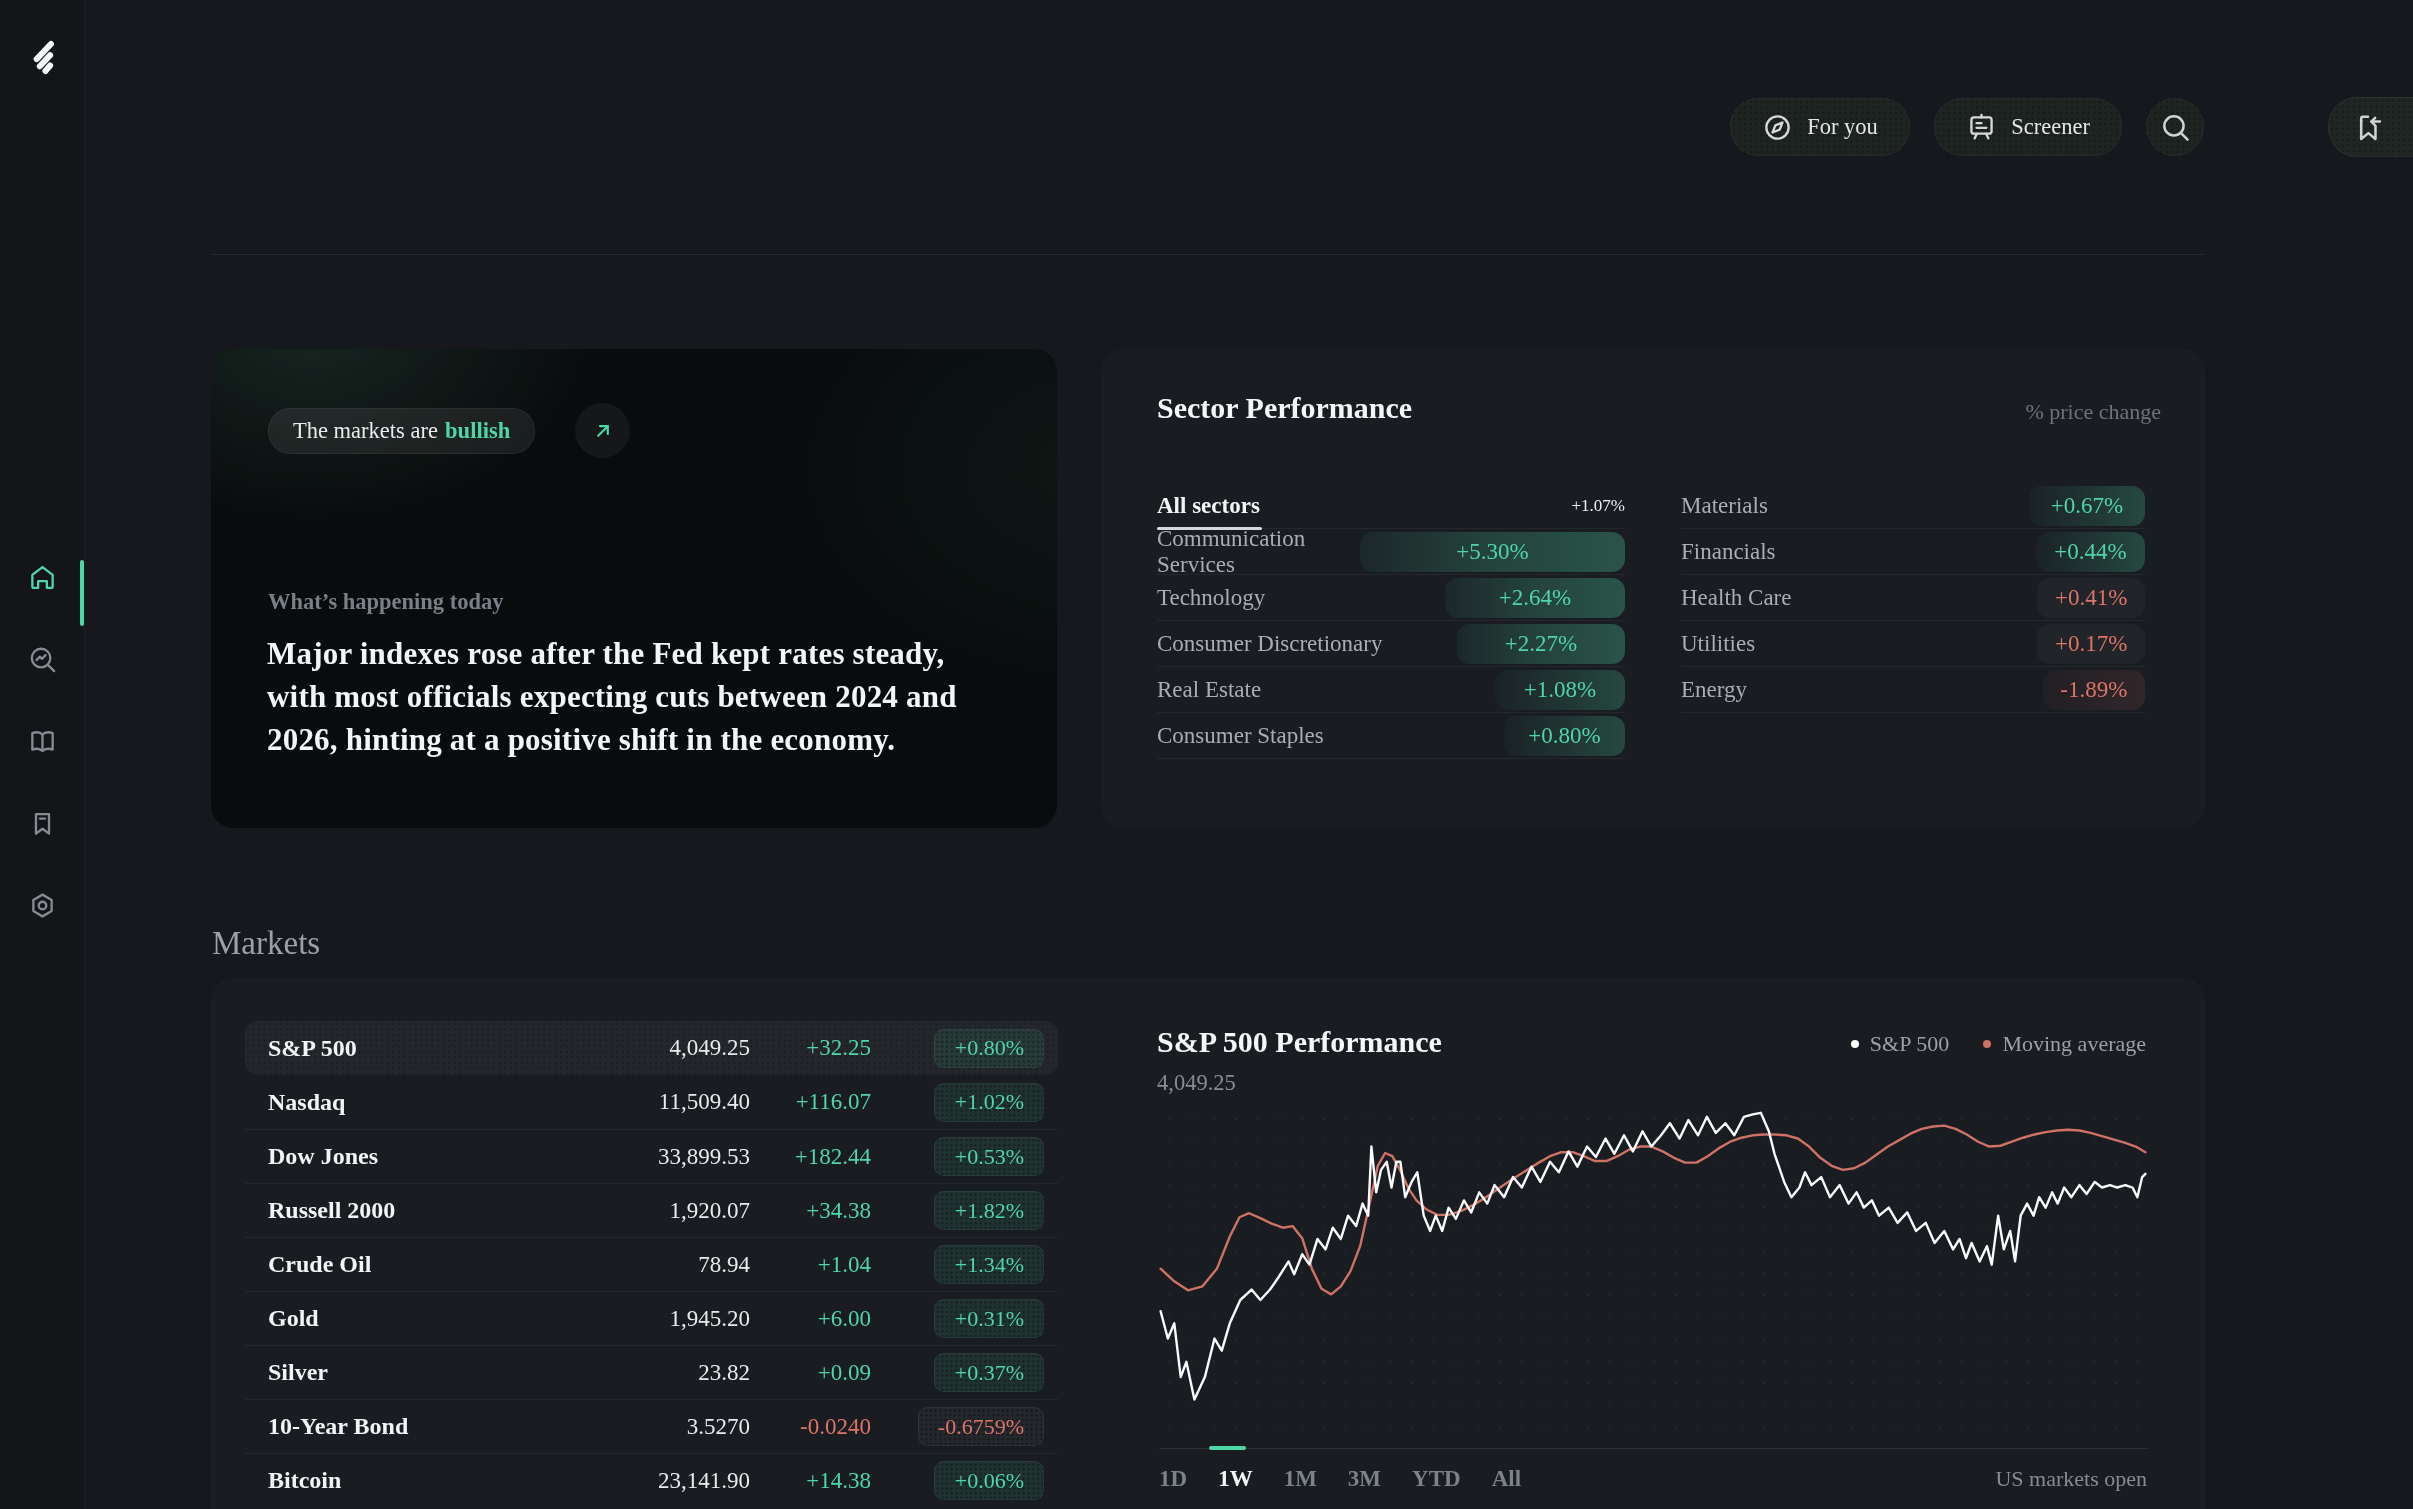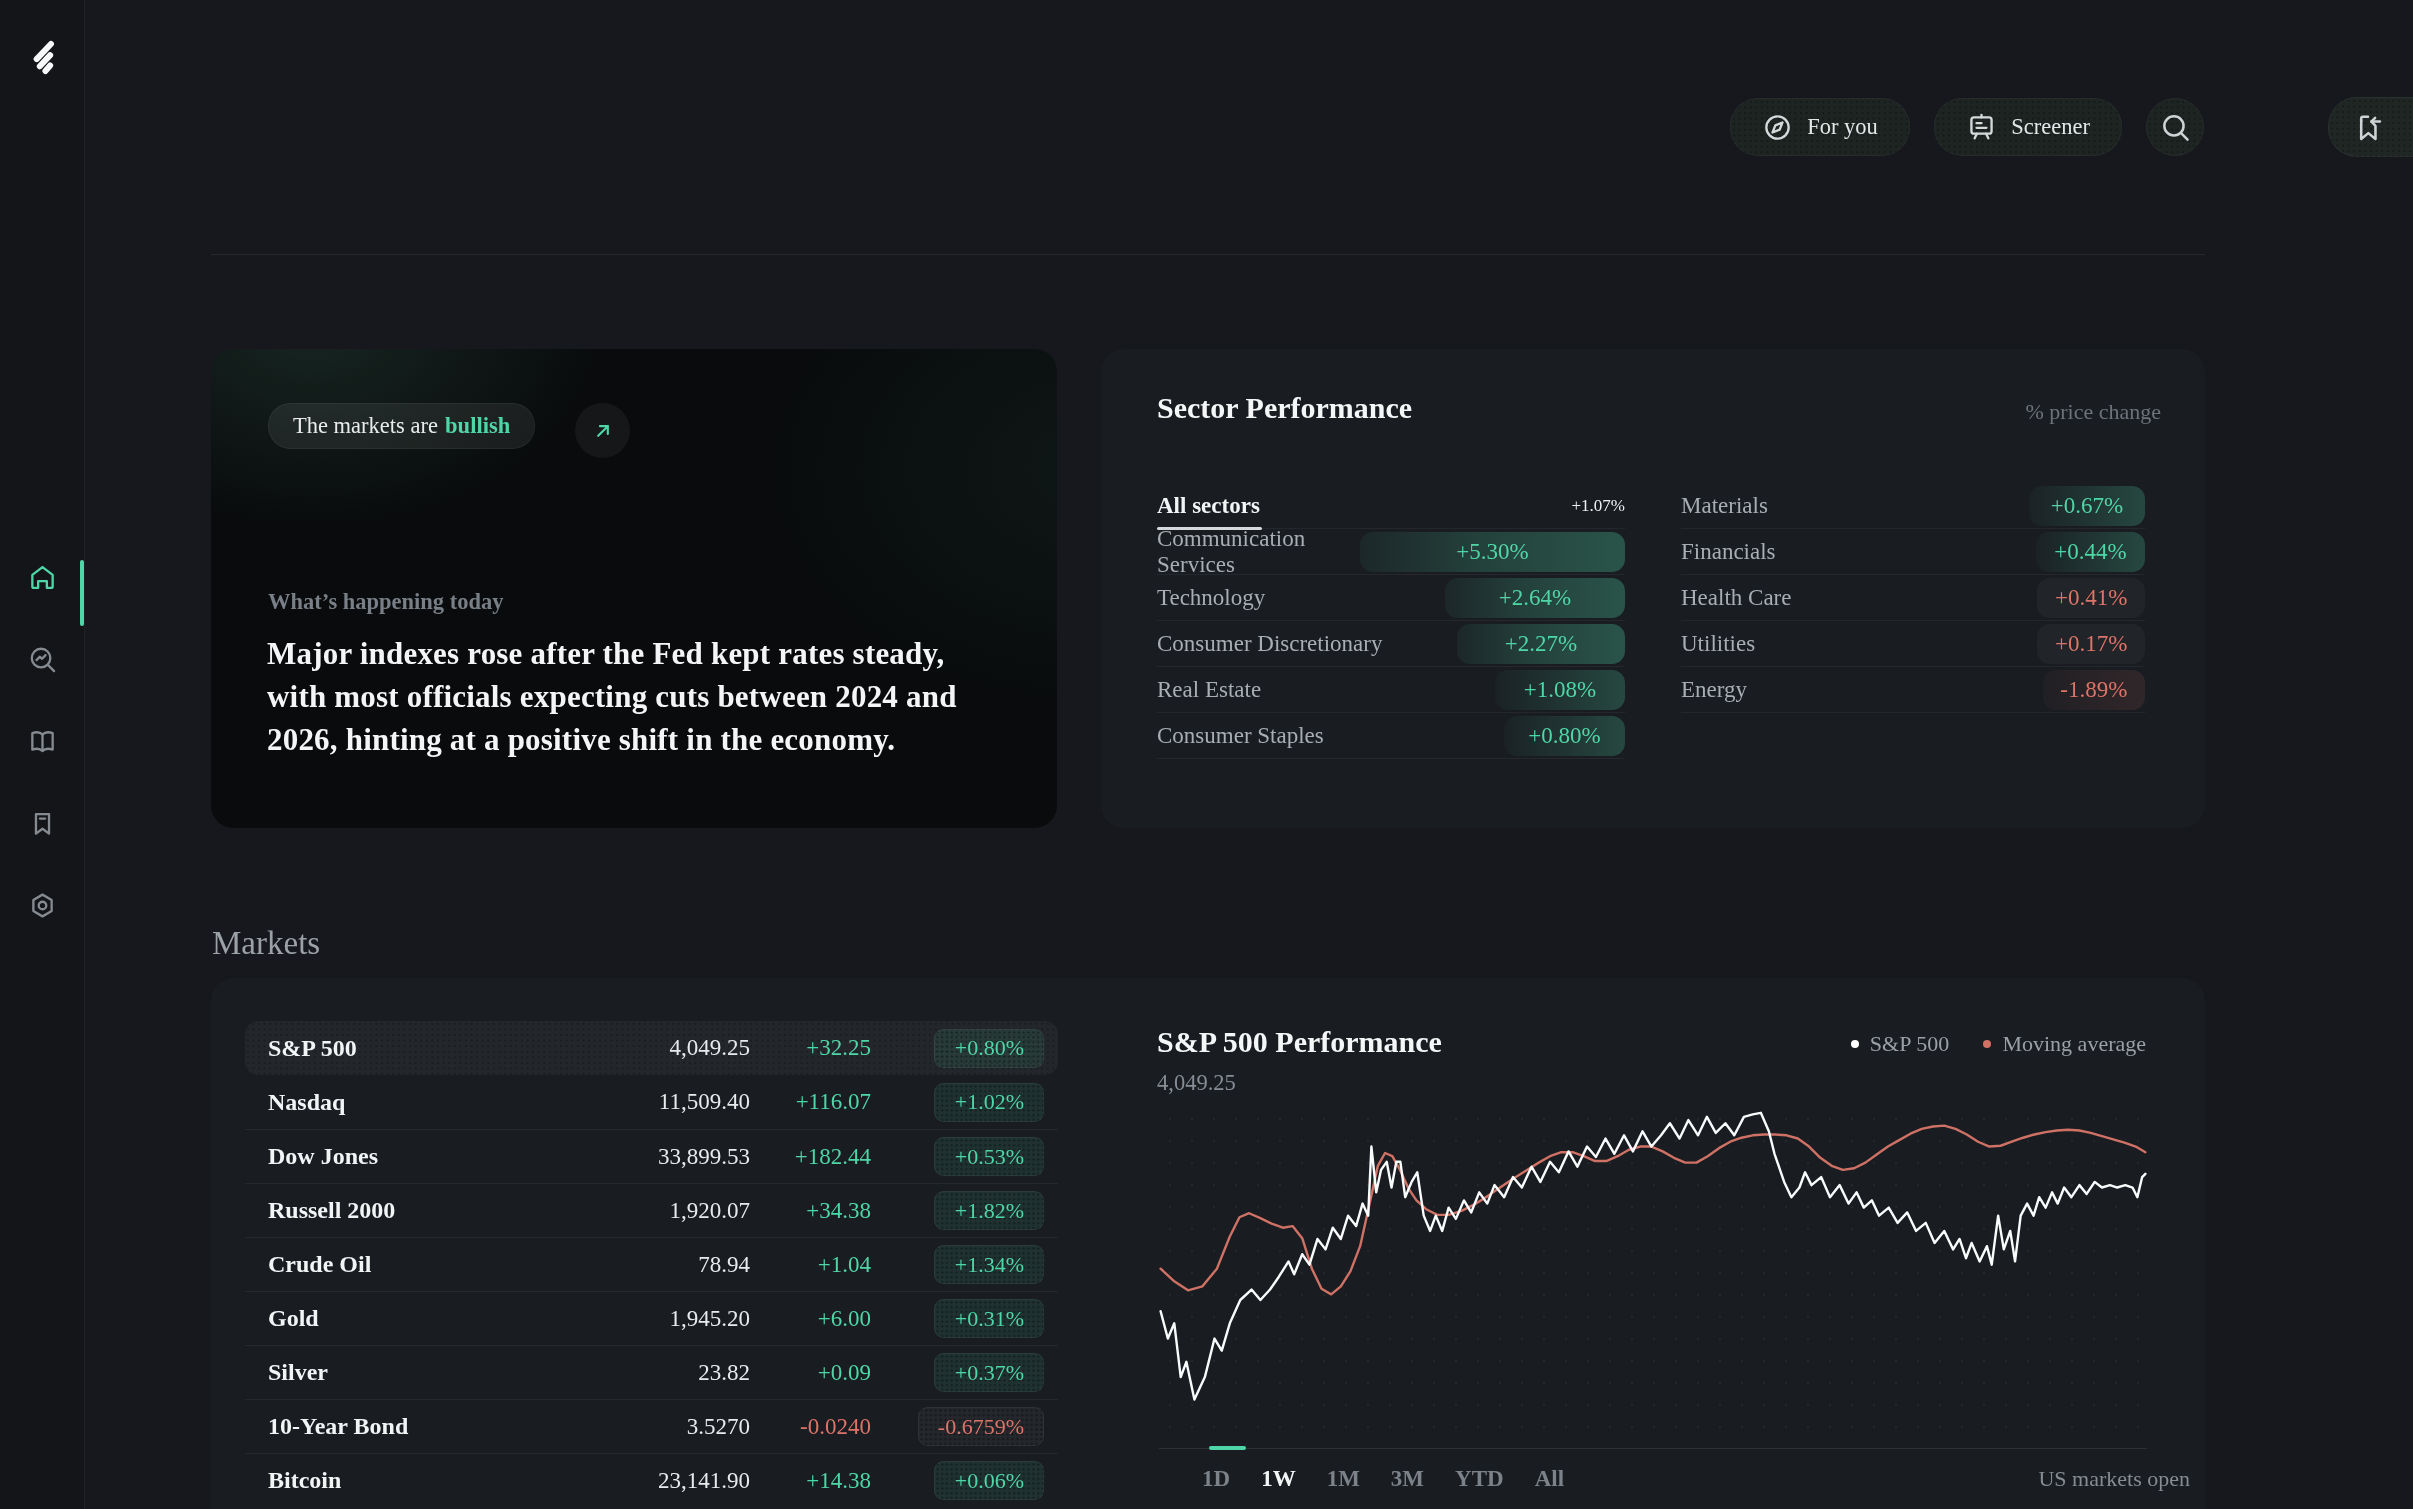--- a/index.html
+++ b/index.html
@@ -27,21 +27,21 @@
             background-image:radial-gradient(circle,rgba(0,0,0,0.30) 1px,transparent 1px);
             background-size:5.6px 5.6px;border:0.8px solid rgba(255,255,255,0.05);}
   .top-divider{position:absolute;left:211px;top:254px;width:1994px;height:0.8px;background:rgba(255,255,255,0.07);}
   
   .insight-card{position:absolute;left:211px;top:349px;width:846px;height:479px;border-radius:22.5px;
     background:
       radial-gradient(483px 338px at 12% -5%, rgba(44,78,66,0.40), transparent 60%),
       radial-gradient(563px 402px at 105% 25%, rgba(28,56,47,0.28), transparent 60%),
       #090b0c;
     overflow:hidden;}
-  .mood-row{position:absolute;left:57px;top:54px;display:flex;align-items:flex-start;gap:40px;}
+  .mood-row{position:absolute;left:57px;top:54px;display:flex;align-items:center;gap:40px;}
   .mood-pill{height:44px;border-radius:22.5px;background:rgba(255,255,255,0.07);display:flex;align-items:center;
              padding:0 24px;font-size:22.5px;color:#e9ebed;cursor:pointer;border:0.8px solid rgba(255,255,255,0.05);}
   .mood-pill b{color:#4fd6a6;margin-left:7.2px;}
   .mood-arrow{width:55px;height:55px;border-radius:50%;background:rgba(255,255,255,0.05);display:flex;
               align-items:center;justify-content:center;cursor:pointer;}
   .kicker{position:absolute;left:57px;top:240px;font-size:22.5px;font-weight:700;color:#787f86;}
   .headline{position:absolute;left:56px;top:283px;width:740px;font-size:31px;line-height:43px;font-weight:700;color:#f3f5f6;letter-spacing:0.2px;}
   
   .card{background:#191c21;border-radius:22.5px;}
   .sector-card{position:absolute;left:1101px;top:349px;width:1104px;height:479px;}
@@ -88,21 +88,21 @@
   .chart-sub{margin-top:11.3px;font-size:22.5px;color:#878d94;}
   .legend{position:absolute;right:0;top:6.4px;display:flex;gap:34px;align-items:center;}
   .leg-item{display:flex;align-items:center;gap:11.3px;font-size:22px;color:#9aa0a6;}
   .leg-dot{width:8px;height:8px;border-radius:50%;}
   .plot{position:absolute;left:948px;top:130px;width:988px;height:339px;
         background-image:radial-gradient(circle,rgba(125,165,155,0.09) 1.3px,transparent 1.4px);
         background-size:22px 22px;}
   .plot svg{position:absolute;inset:0;width:100%;height:100%;}
   .axis{position:absolute;left:948px;top:470px;width:988px;height:0.8px;background:rgba(255,255,255,0.09);}
   .axis-active{position:absolute;left:50px;top:-1.6px;width:37px;height:4px;border-radius:2.4px;background:#4fd6a6;}
-  .tabs{position:absolute;left:948px;top:488px;width:988px;display:flex;align-items:flex-start;gap:31px;margin-left:43px;}
+  .tabs{position:absolute;left:948px;top:488px;width:988px;display:flex;align-items:flex-start;gap:31px;}
   .tab{font-size:23px;font-weight:700;color:#7b8289;cursor:pointer;}
   .tab.active{color:#f4f5f6;}
   .mkt-status{margin-left:auto;font-size:22px;font-weight:400;color:#868c93;}
 </style>
 </head>
 <body>
 
 <div class="page">
 
   <aside class="sidebar">

